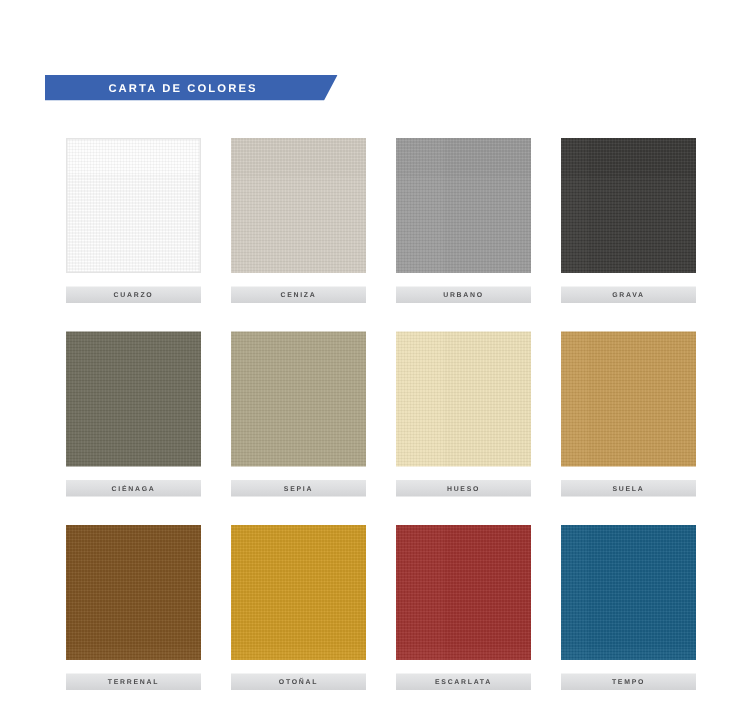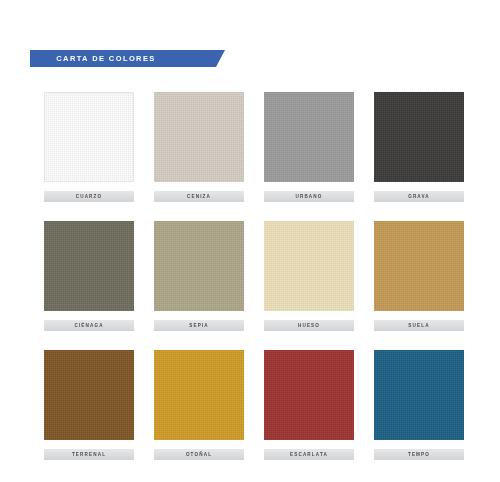--- a/index.html
+++ b/index.html
@@ -32,21 +32,21 @@
   }
   #banner-bg {
     position: absolute;
     left: 0;
     top: 0;
     width: 100%;
     height: 100%;
   }
   #banner-title {
     position: absolute;
-    left: 0;
+    left: 16px;
     top: 0;
     width: 152px;
     height: 17px;
     display: flex;
     align-items: center;
     justify-content: center;
     color: #ffffff;
     font-size: 7.5px;
     font-weight: bold;
     letter-spacing: 1.4px;

